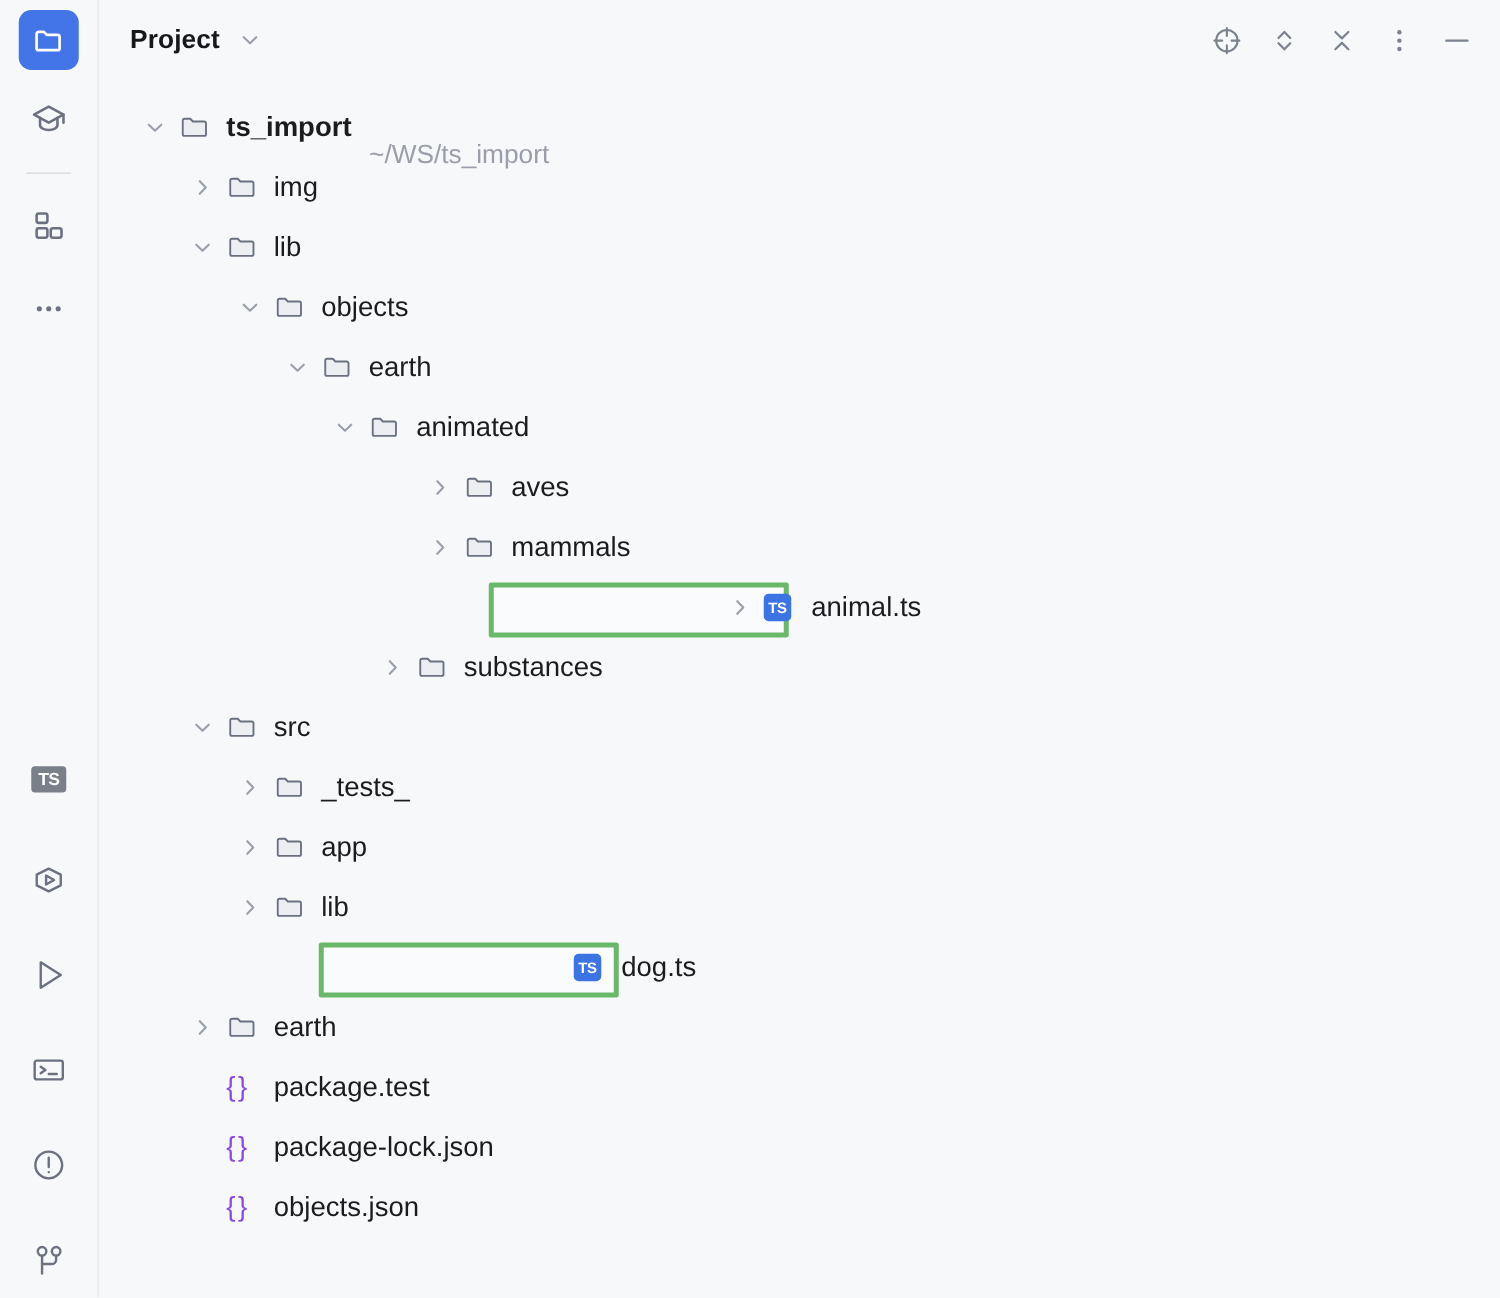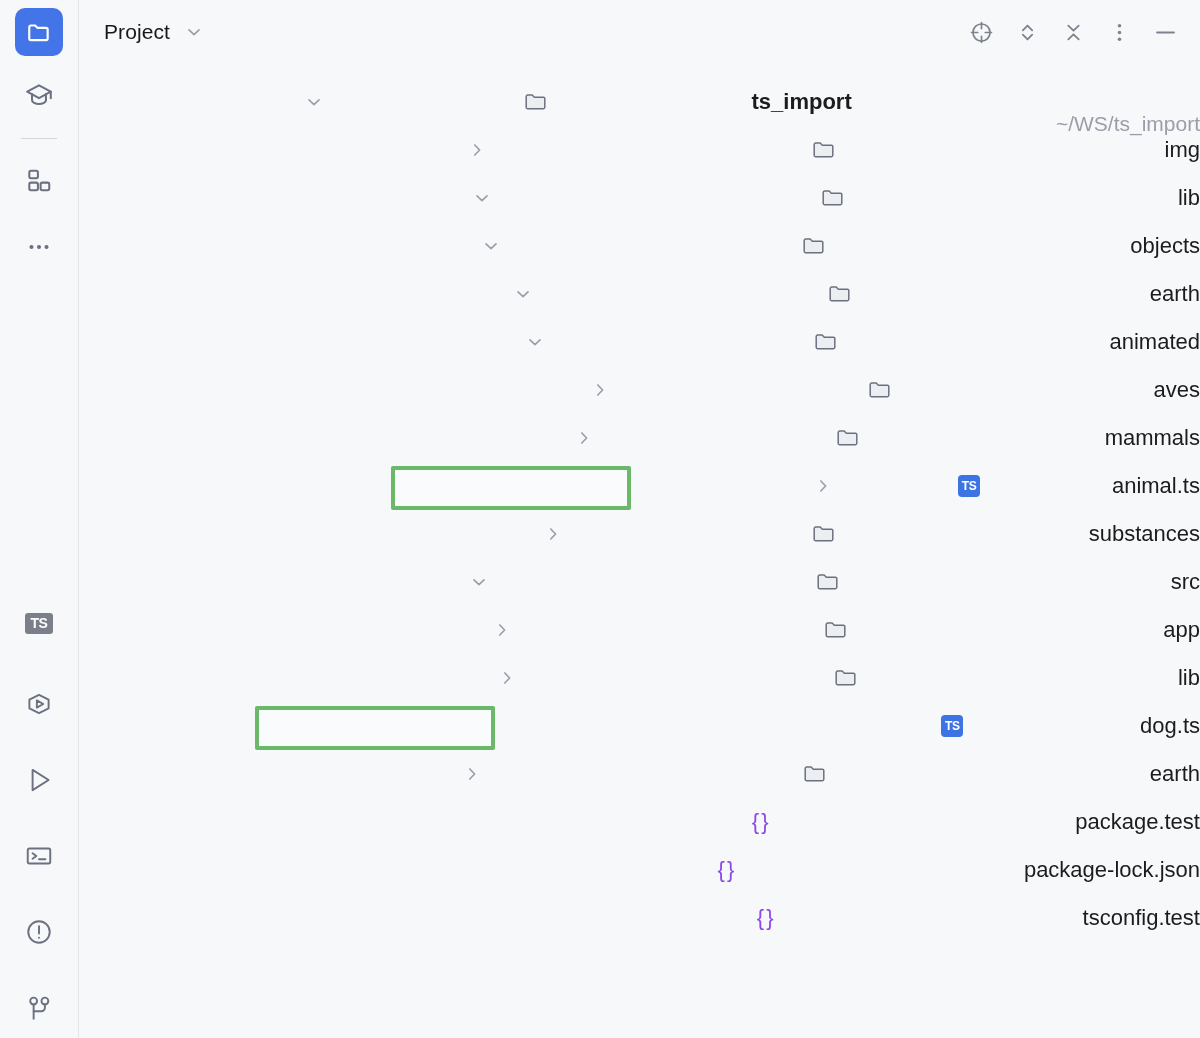--- a/index.html
+++ b/index.html
@@ -69,21 +69,21 @@
   .panel-header {
     height: 64px;
     flex: 0 0 64px;
     display: flex;
     align-items: center;
     padding: 0 18px 0 25px;
   }
 
   .panel-title {
     font-size: 21px;
-    font-weight: normal;
+    font-weight: bold;
     color: #17181c;
     letter-spacing: 0.1px;
   }
 
   .title-chevron {
     margin-left: 11px;
     display: flex;
     align-items: center;
     padding: 4px;
   }
@@ -110,21 +110,20 @@
     padding-top: 14px;
     overflow: hidden;
   }
 
   .row {
     height: 48px;
     display: flex;
     align-items: center;
     position: relative;
     white-space: nowrap;
-    justify-content: space-between;
   }
 
   .arrow-slot {
     width: 38px;
     flex: 0 0 38px;
     display: flex;
     align-items: center;
     justify-content: center;
   }
 
@@ -506,20 +505,34 @@
           <div class="arrow-slot">
             <svg width="18" height="18" viewBox="0 0 18 18" fill="none" stroke="#9aa0ab" stroke-width="1.7" stroke-linecap="round" stroke-linejoin="round">
               <path d="M6.8 4 11.6 9 6.8 14"></path>
             </svg>
           </div>
           <div class="icon-slot">
             <svg width="26" height="26" viewBox="0 0 26 26" class="folder-svg">
               <path d="M3.2 7.4a1.4 1.4 0 0 1 1.4-1.4h4.6l2.1 2.2h9.1a1.4 1.4 0 0 1 1.4 1.4v8.7a1.4 1.4 0 0 1-1.4 1.4H4.6a1.4 1.4 0 0 1-1.4-1.4z" fill="#eceef2" stroke="#6b7180" stroke-width="1.5" stroke-linejoin="round"></path>
             </svg>
           </div>
+          <span class="row-label">_tests_</span>
+        </div>
+        <div class="row">
+          <div style="flex: 0 0 102px;"></div>
+          <div class="arrow-slot">
+            <svg width="18" height="18" viewBox="0 0 18 18" fill="none" stroke="#9aa0ab" stroke-width="1.7" stroke-linecap="round" stroke-linejoin="round">
+              <path d="M6.8 4 11.6 9 6.8 14"></path>
+            </svg>
+          </div>
+          <div class="icon-slot">
+            <svg width="26" height="26" viewBox="0 0 26 26" class="folder-svg">
+              <path d="M3.2 7.4a1.4 1.4 0 0 1 1.4-1.4h4.6l2.1 2.2h9.1a1.4 1.4 0 0 1 1.4 1.4v8.7a1.4 1.4 0 0 1-1.4 1.4H4.6a1.4 1.4 0 0 1-1.4-1.4z" fill="#eceef2" stroke="#6b7180" stroke-width="1.5" stroke-linejoin="round"></path>
+            </svg>
+          </div>
           <span class="row-label">app</span>
         </div>
         <div class="row">
           <div style="flex: 0 0 102px;"></div>
           <div class="arrow-slot">
             <svg width="18" height="18" viewBox="0 0 18 18" fill="none" stroke="#9aa0ab" stroke-width="1.7" stroke-linecap="round" stroke-linejoin="round">
               <path d="M6.8 4 11.6 9 6.8 14"></path>
             </svg>
           </div>
           <div class="icon-slot">
@@ -567,18 +580,18 @@
             <span class="json-icon">{ }</span>
           </div>
           <span class="row-label">package-lock.json</span>
         </div>
         <div class="row">
           <div style="flex: 0 0 64px;"></div>
           <div class="arrow-slot"></div>
           <div class="icon-slot">
             <span class="json-icon">{ }</span>
           </div>
-          <span class="row-label">tsconfig.test</span>
+          <span class="row-label">objects.json</span>
         </div>
       </div>
 
   </div>
 </div>
 
 </body></html>

